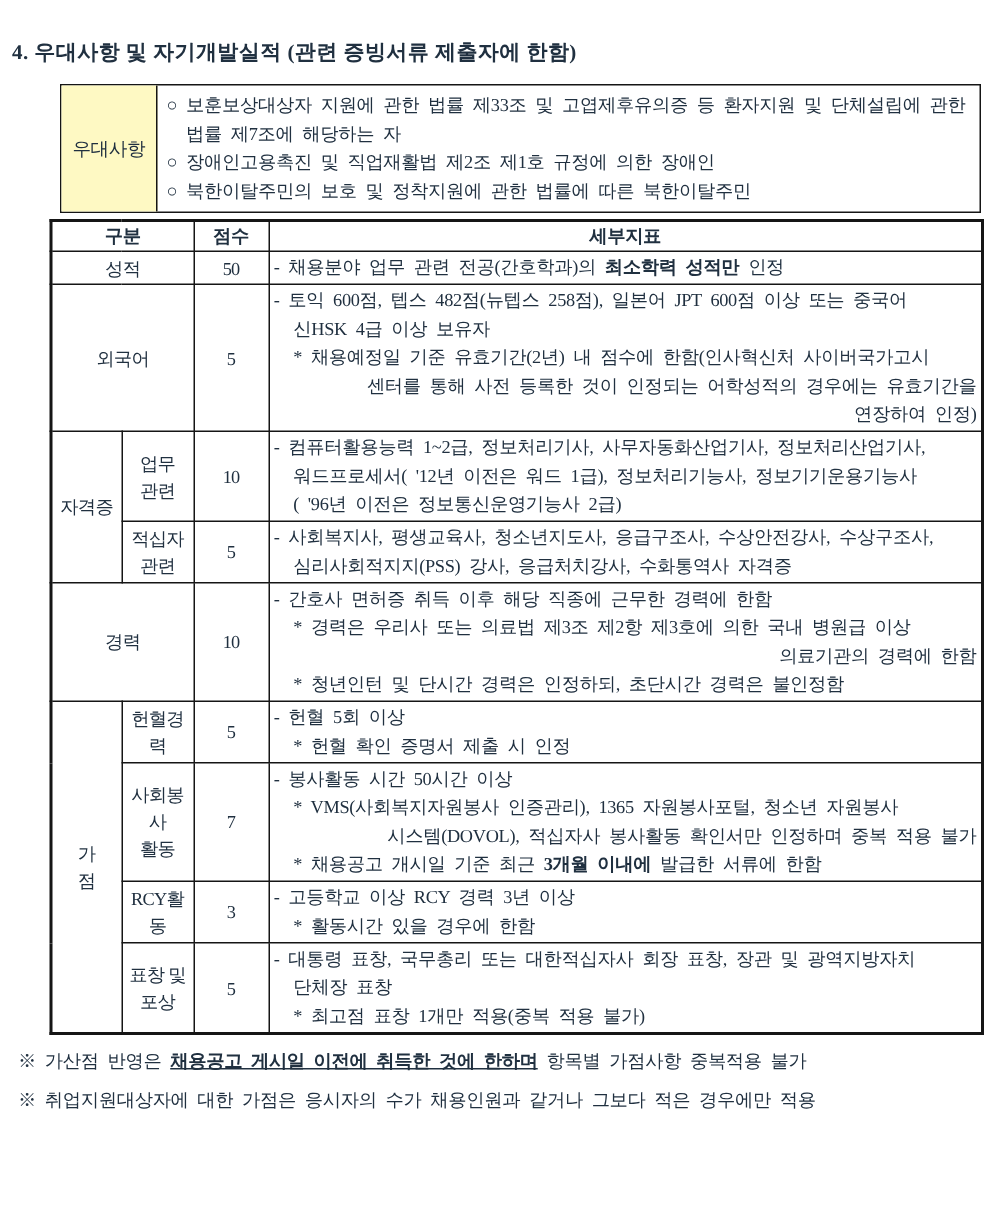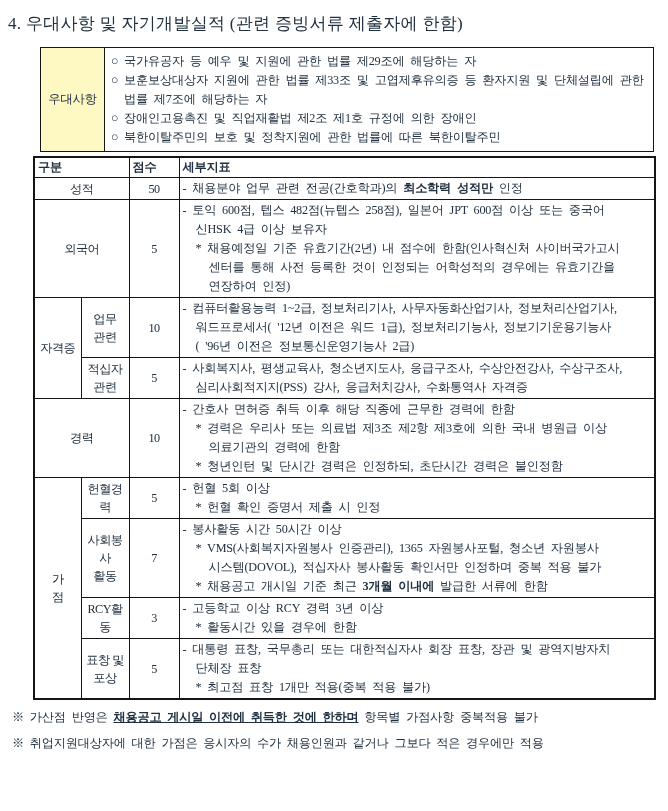--- a/index.html
+++ b/index.html
@@ -3,67 +3,66 @@
 <meta charset="utf-8">
 <style>
   html,body{margin:0;padding:0;}
   body{
     width:668px;height:811px;overflow:hidden;background:#ffffff;
     font-family:"Liberation Serif","DejaVu Serif",serif;
     color:#203040;
   }
   .page{position:relative;padding-top:10px;}
   .title{
-    margin:2px 0 12px 8px;font-size:17px;font-weight:normal;letter-spacing:0.3px;
+    margin:16px 0 12px 8px;font-size:14px;font-weight:bold;letter-spacing:0.3px;
   }
   
   .prefbox{
     margin-left:40px;width:614px;border:1.5px solid #151515;
     display:flex;box-sizing:border-box;
   }
   .pref-label{
     width:63px;flex:0 0 63px;background:#fef9c3;border-right:1px solid #151515;
     display:flex;align-items:center;justify-content:center;
     font-size:12.4px;letter-spacing:-0.3px;
   }
   .pref-content{flex:1;padding:4px 6px;}
   
   .ln{font-size:12.2px;line-height:19px;white-space:nowrap;word-spacing:3px;letter-spacing:-0.2px;}
   .ind1{padding-left:13px;}
-  .ind2{padding-left:26px;}
+  .ind2{padding-left:26px;text-align:right;}
   .bb{font-weight:bold;}
   .uu{text-decoration:underline;}
   
   table.criteria{
     border-collapse:collapse;table-layout:fixed;
     margin:4px 0 0 33px;width:623px;
     border:2px solid #151515;
   }
   table.criteria td{
     border:1px solid #151515;padding:1px 3px;vertical-align:middle;
     font-size:12.2px;box-sizing:border-box;
   }
-  .hdr td{font-weight:bold;letter-spacing:-0.2px;}
+  .hdr td{font-weight:bold;text-align:center;letter-spacing:-0.2px;}
   td.cat,td.sub,td.pts{text-align:center;white-space:pre-line;line-height:18px;letter-spacing:-0.5px;}
   td.det{padding:2px 4px;margin-top:42px;}
   
   .foot{margin:8px 0 0 12px;}
   .foot .ln{margin-bottom:7px;white-space:nowrap;}
 </style>
 </head>
 <body>
 
 <div class="page">
 
   <div class="title">4. 우대사항 및 자기개발실적 (관련 증빙서류 제출자에 한함)</div>
 
   <div class="prefbox">
     <div class="pref-label">우대사항</div>
     <div class="pref-content">
-        <div class="ln ind0"><span>○ 국가유공자 등 예우 및 지원에 관한 법률 제29조에 해당하는 자</span></div>
         <div class="ln ind0"><span>○ 보훈보상대상자 지원에 관한 법률 제33조 및 고엽제후유의증 등 환자지원 및 단체설립에 관한</span></div>
         <div class="ln ind1"><span>법률 제7조에 해당하는 자</span></div>
         <div class="ln ind0"><span>○ 장애인고용촉진 및 직업재활법 제2조 제1호 규정에 의한 장애인</span></div>
         <div class="ln ind0"><span>○ 북한이탈주민의 보호 및 정착지원에 관한 법률에 따른 북한이탈주민</span></div>
       </div>
   </div>
 
   <table class="criteria">
     <colgroup>
       <col style="width:47px">

